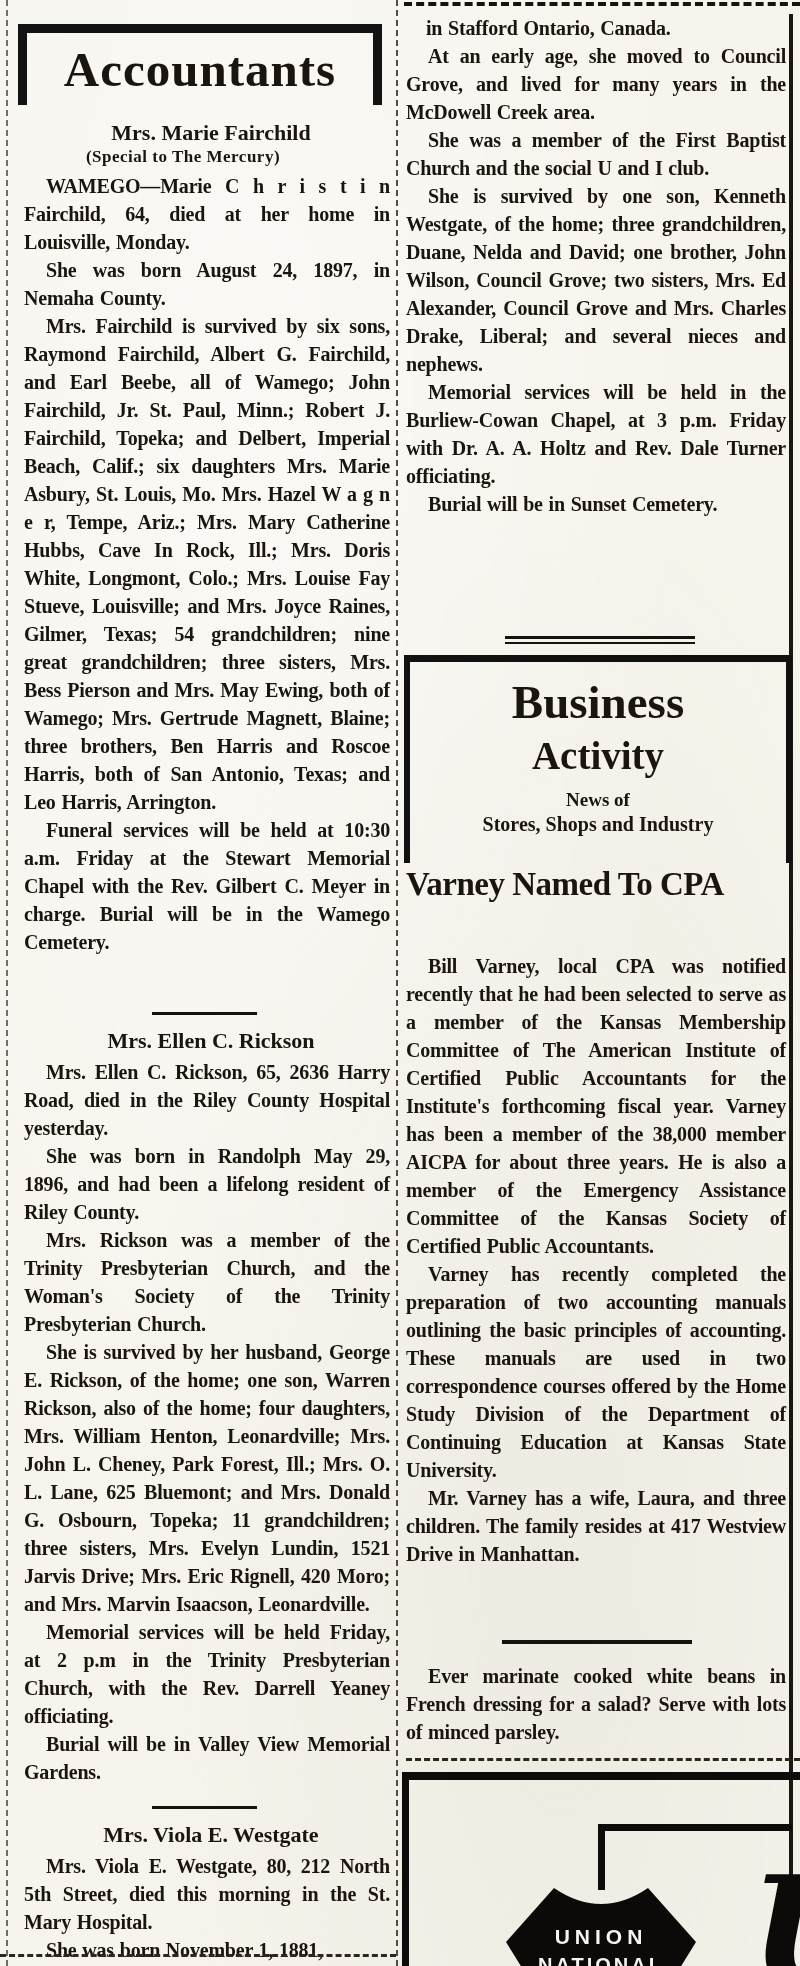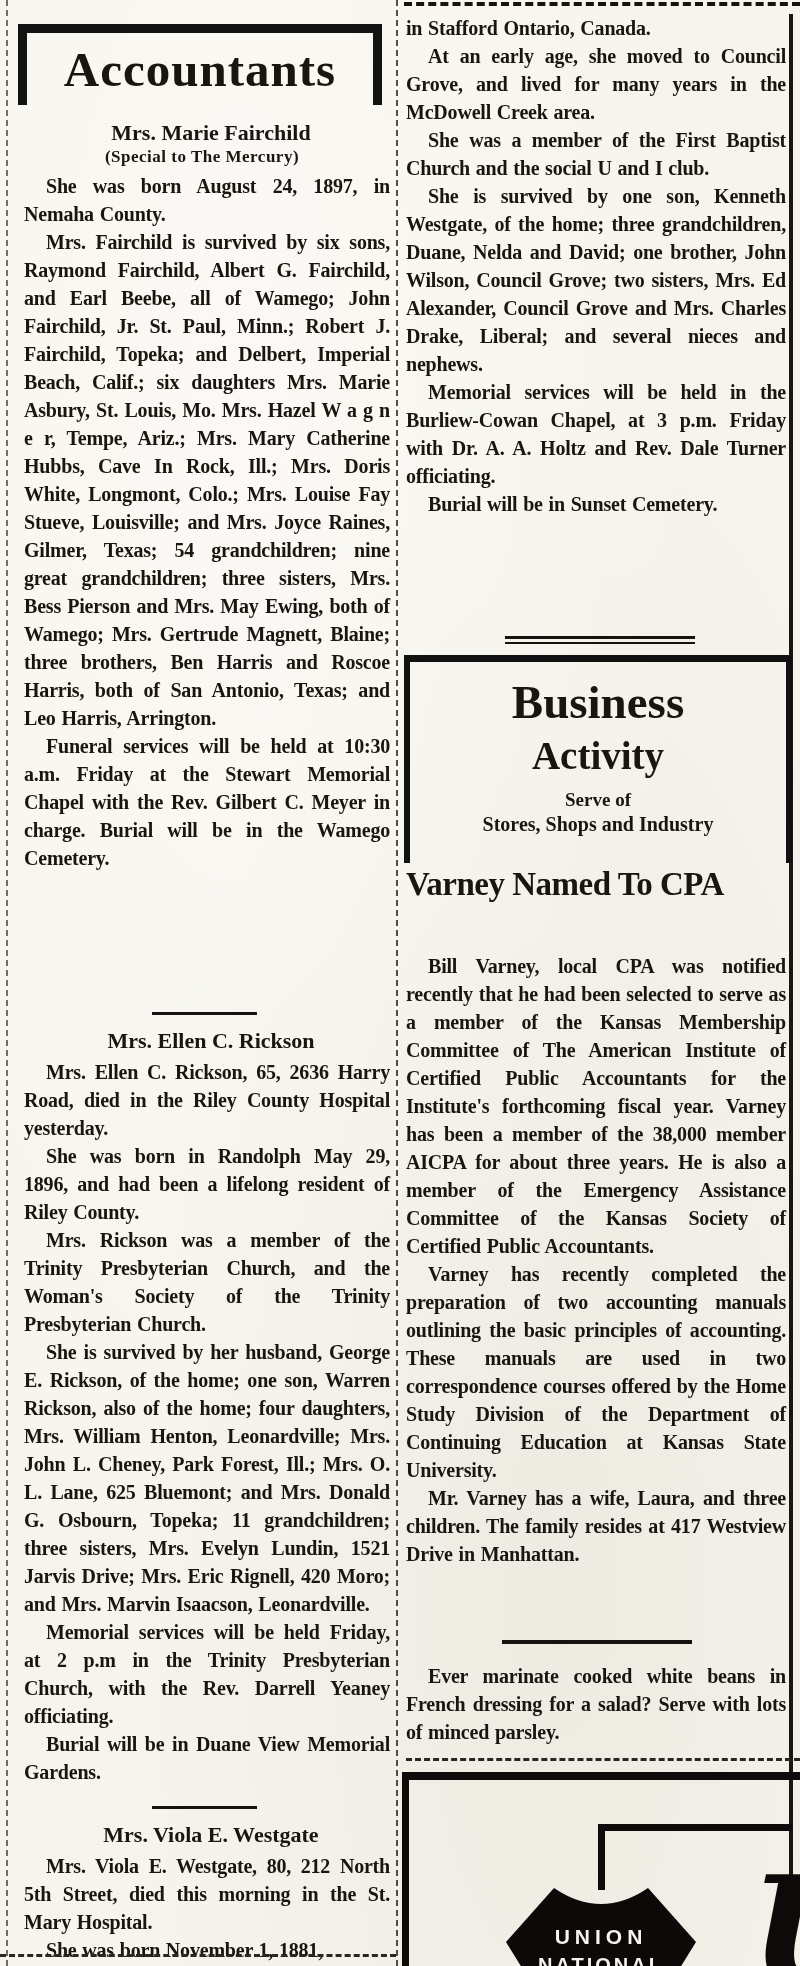--- a/index.html
+++ b/index.html
@@ -15,28 +15,28 @@
   .vrule{position:absolute;top:0;bottom:0;}
   .vrule-left{left:6px;border-left:2px dashed #45403a;opacity:.75;}
   .vrule-center{left:396px;border-left:2px dashed #35302a;opacity:.85;}
   .vrule-right{left:789px;top:14px;border-left:4px solid #1a1713;}
   
   .colL{position:absolute;left:24px;width:366px;}
   .colR{position:absolute;left:406px;width:380px;}
   
   .bodytext p{margin:0;padding:0;text-align:justify;text-indent:22px;
     font-size:20px;line-height:28px;font-weight:bold;letter-spacing:-0.2px;word-spacing:1px;}
-  .bodytext p.noindent{text-indent:0;}
+  .bodytext p.noindent{text-indent:0;margin-left:20px;}
   
   .obit-box{position:absolute;left:18px;top:24px;width:364px;height:94px;border-top:9px solid #131313;}
   .bracket{position:absolute;top:0;width:9px;height:72px;background:#131313;}
   .bracket.l{left:0;} .bracket.r{right:0;}
   .obit-title{margin-top:8px;text-align:center;font-size:49px;font-weight:bold;letter-spacing:1px;}
   .art-title{position:absolute;width:366px;text-align:center;font-size:22px;font-weight:bold;padding-left:28px;}
-  .byline{position:absolute;width:366px;text-align:center;font-size:17px;font-weight:bold;letter-spacing:.5px;padding-left:19px;}
+  .byline{position:absolute;width:366px;text-align:center;font-size:17px;font-weight:bold;letter-spacing:.5px;}
   .divider{position:absolute;border-top:3px solid #151310;}
   .divider.dbl{border-top:3px solid #151310;border-bottom:2px solid #151310;height:3px;}
   .dash-h{position:absolute;border-top:4px dashed #17130f;}
   .dash-h.thin{border-top:3px dashed #2b261f;}
   
   .biz-box{position:absolute;left:404px;top:655px;width:376px;height:201px;
     border-top:7px solid #111;border-left:6px solid #111;border-right:6px solid #111;}
   .biz-t{width:100%;text-align:center;font-weight:bold;}
   .biz-t1{margin-top:14px;font-size:47px;line-height:52px;}
   .biz-t2{font-size:39px;line-height:56px;}
@@ -65,35 +65,36 @@
   <div class="obit-box">
     <div class="bracket l"></div>
     <div class="bracket r"></div>
     <div class="obit-title">Accountants</div>
   </div>
 
   <div class="art-title" style="top:120px;">Mrs. Marie Fairchild</div>
   <div class="byline" style="top:147px;">(Special to The Mercury)</div>
 
   <div class="colL bodytext" style="top:172px;">
+    <p>WAMEGO—Marie C h r i s t i n Fairchild, 64, died at her home in Louisville, Monday.</p>
     <p>She was born August 24, 1897, in Nemaha County.</p>
     <p>Mrs. Fairchild is survived by six sons, Raymond Fairchild, Albert G. Fairchild, and Earl Beebe, all of Wamego; John Fairchild, Jr. St. Paul, Minn.; Robert J. Fairchild, Topeka; and Delbert, Imperial Beach, Calif.; six daughters Mrs. Marie Asbury, St. Louis, Mo. Mrs. Hazel W a g n e r, Tempe, Ariz.; Mrs. Mary Catherine Hubbs, Cave In Rock, Ill.; Mrs. Doris White, Longmont, Colo.; Mrs. Louise Fay Stueve, Louisville; and Mrs. Joyce Raines, Gilmer, Texas; 54 grandchildren; nine great grandchildren; three sisters, Mrs. Bess Pierson and Mrs. May Ewing, both of Wamego; Mrs. Gertrude Magnett, Blaine; three brothers, Ben Harris and Roscoe Harris, both of San Antonio, Texas; and Leo Harris, Arrington.</p>
     <p>Funeral services will be held at 10:30 a.m. Friday at the Stewart Memorial Chapel with the Rev. Gilbert C. Meyer in charge. Burial will be in the Wamego Cemetery.</p>
   </div>
 
   <div class="divider" style="left:152px;top:1012px;width:105px;"></div>
 
   <div class="art-title" style="top:1028px;">Mrs. Ellen C. Rickson</div>
   <div class="colL bodytext" style="top:1058px;">
     <p>Mrs. Ellen C. Rickson, 65, 2636 Harry Road, died in the Riley County Hospital yesterday.</p>
     <p>She was born in Randolph May 29, 1896, and had been a lifelong resident of Riley County.</p>
     <p>Mrs. Rickson was a member of the Trinity Presbyterian Church, and the Woman's Society of the Trinity Presbyterian Church.</p>
     <p>She is survived by her husband, George E. Rickson, of the home; one son, Warren Rickson, also of the home; four daughters, Mrs. William Henton, Leonardville; Mrs. John L. Cheney, Park Forest, Ill.; Mrs. O. L. Lane, 625 Bluemont; and Mrs. Donald G. Osbourn, Topeka; 11 grandchildren; three sisters, Mrs. Evelyn Lundin, 1521 Jarvis Drive; Mrs. Eric Rignell, 420 Moro; and Mrs. Marvin Isaacson, Leonardville.</p>
     <p>Memorial services will be held Friday, at 2 p.m in the Trinity Presbyterian Church, with the Rev. Darrell Yeaney officiating.</p>
-    <p>Burial will be in Duane View Memorial Gardens.</p>
+    <p>Burial will be in Valley View Memorial Gardens.</p>
   </div>
 
   <div class="divider" style="left:152px;top:1806px;width:105px;"></div>
 
   <div class="art-title" style="top:1822px;">Mrs. Viola E. Westgate</div>
   <div class="colL bodytext" style="top:1852px;">
     <p>Mrs. Viola E. Westgate, 80, 212 North 5th Street, died this morning in the St. Mary Hospital.</p>
     <p>She was born November 1, 1881,</p>
   </div>
 
@@ -108,21 +109,21 @@
     <p>She is survived by one son, Kenneth Westgate, of the home; three grandchildren, Duane, Nelda and David; one brother, John Wilson, Council Grove; two sisters, Mrs. Ed Alexander, Council Grove and Mrs. Charles Drake, Liberal; and several nieces and nephews.</p>
     <p>Memorial services will be held in the Burliew-Cowan Chapel, at 3 p.m. Friday with Dr. A. A. Holtz and Rev. Dale Turner officiating.</p>
     <p>Burial will be in Sunset Cemetery.</p>
   </div>
 
   <div class="divider dbl" style="left:505px;top:636px;width:190px;"></div>
 
   <div class="biz-box">
     <div class="biz-t biz-t1">Business</div>
     <div class="biz-t biz-t2">Activity</div>
-    <div class="biz-t biz-s1">Serve of</div>
+    <div class="biz-t biz-s1">News of</div>
     <div class="biz-t biz-s2">Stores, Shops and Industry</div>
   </div>
 
   <div class="varney-head">
     <div>Varney Named To CPA</div>
   </div>
 
   <div class="colR bodytext" style="top:952px;">
     <p>Bill Varney, local CPA was notified recently that he had been selected to serve as a member of the Kansas Membership Committee of The American Institute of Certified Public Accountants for the Institute's forthcoming fiscal year. Varney has been a member of the 38,000 member AICPA for about three years. He is also a member of the Emergency Assistance Committee of the Kansas Society of Certified Public Accountants.</p>
     <p>Varney has recently completed the preparation of two accounting manuals outlining the basic principles of accounting. These manuals are used in two correspondence courses offered by the Home Study Division of the Department of Continuing Education at Kansas State University.</p>

